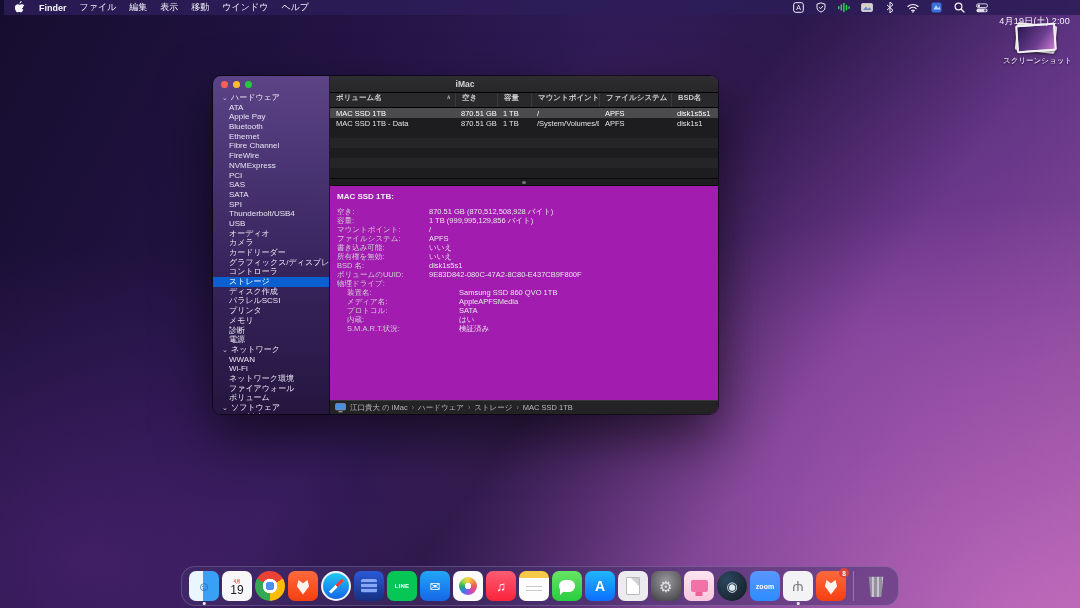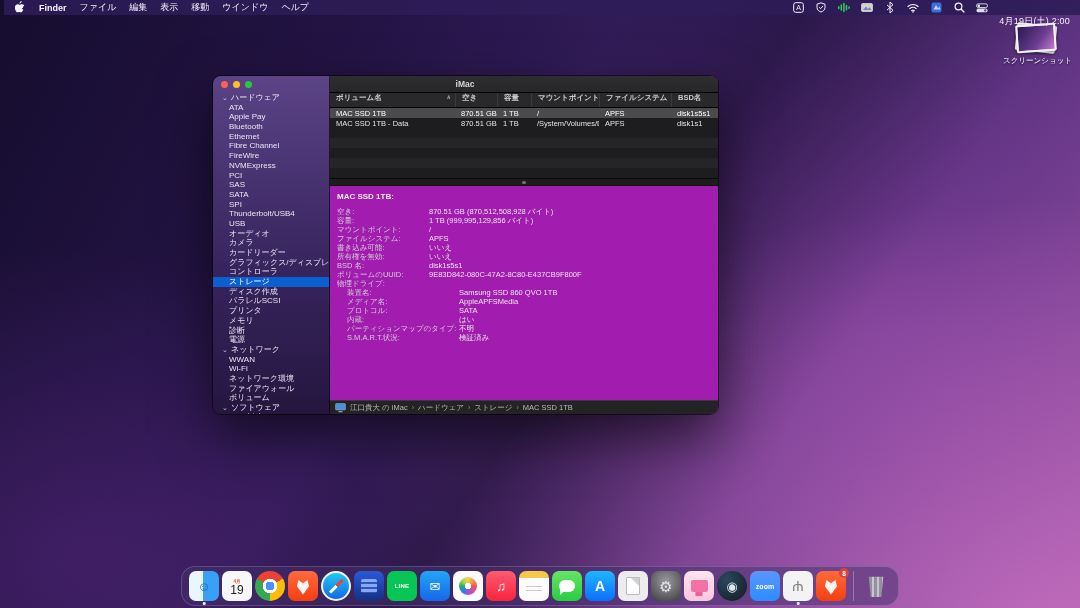--- a/index.html
+++ b/index.html
@@ -389,24 +389,20 @@
           </div>
           <div class="dfield ind1">
             <span class="lbl">プロトコル:</span>
             <span class="val">SATA</span>
           </div>
           <div class="dfield ind1">
             <span class="lbl">内蔵:</span>
             <span class="val">はい</span>
           </div>
           <div class="dfield ind1">
-            <span class="lbl">パーティションマップのタイプ:</span>
-            <span class="val">不明</span>
-          </div>
-          <div class="dfield ind1">
             <span class="lbl">S.M.A.R.T.状況:</span>
             <span class="val">検証済み</span>
           </div>
         </div>
     </div>
     <div class="statusbar">
       <svg class="mac-ic" width="11" height="10" viewBox="0 0 11 10">
         <rect x="0.5" y="0.5" width="10" height="6.5" rx="1" fill="#4a90e2" stroke="#9a9aa0" stroke-width="0.6"></rect>
         <rect x="3.5" y="8" width="4" height="1.3" fill="#9a9aa0"></rect>
       </svg>

